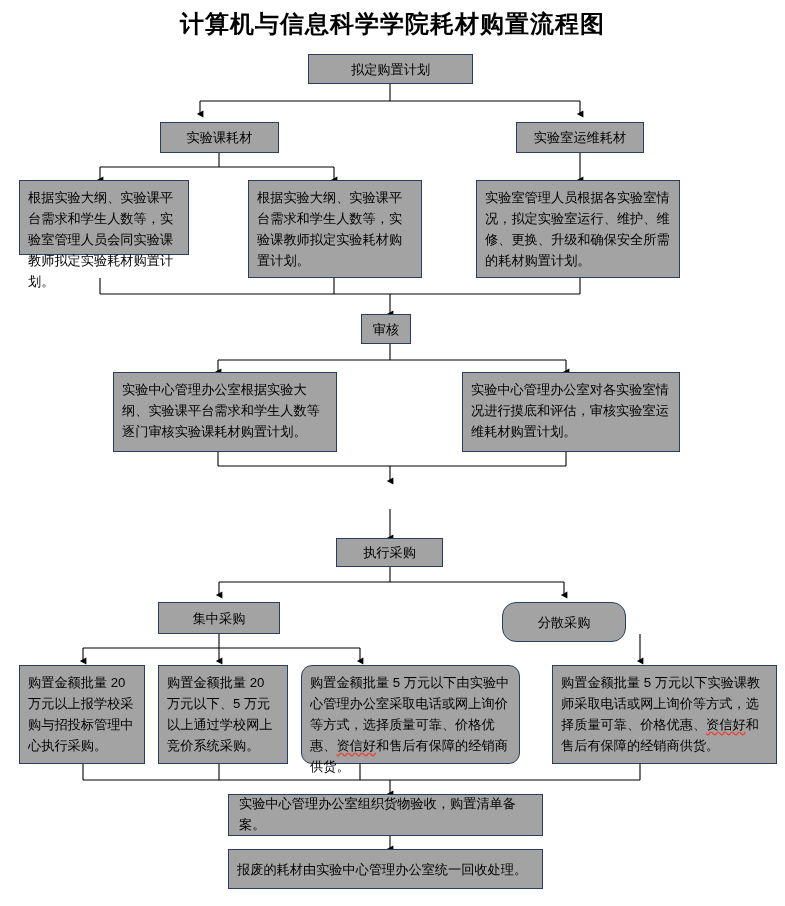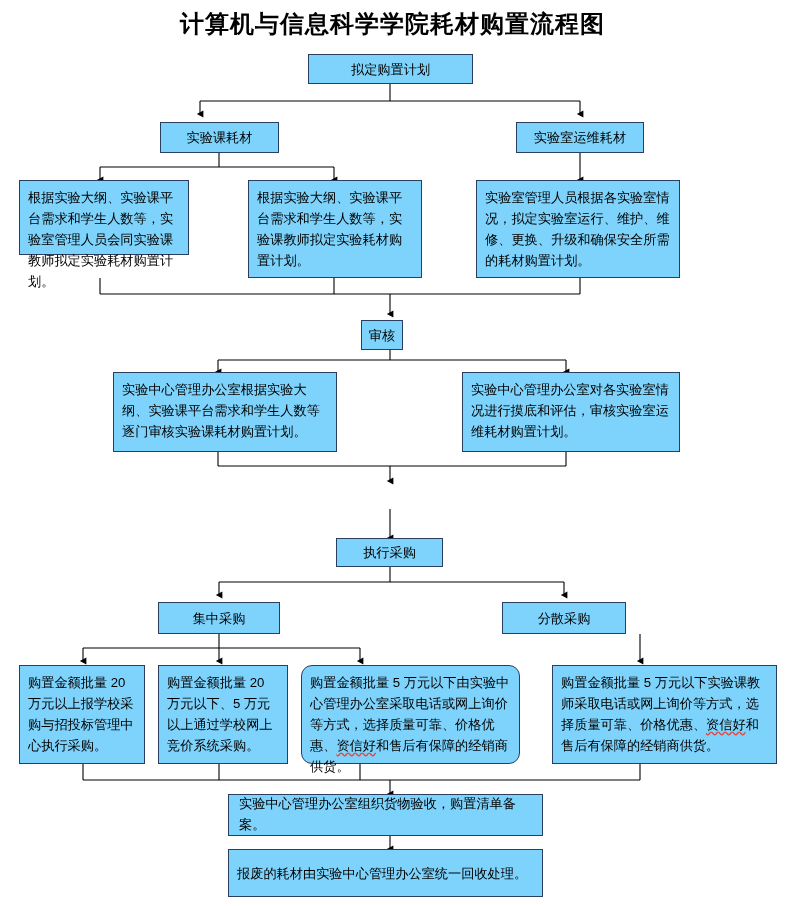--- a/index.html
+++ b/index.html
@@ -14,21 +14,21 @@
   .title{
     position:absolute;left:0;top:8px;width:785px;text-align:center;
     font-size:24px;font-weight:bold;letter-spacing:1px;
     font-family:"DejaVu Serif","Liberation Serif",serif;
     color:#000;
   }
 
   .node{
     position:absolute;
     border:1px solid #2a3f5f;
-    background:#7dd3fc;
+    background:#a3a3a3;
     box-sizing:border-box;
     font-size:13.2px;
     line-height:21px;
     color:#000;
   }
   .node.center{
     display:flex;align-items:center;justify-content:center;
     text-align:center;
   }
   .node.para{
@@ -133,42 +133,42 @@
   </div>
 
   <div class="node para" style="left:248px;top:180px;width:174px;height:98px;">
     <span>根据实验大纲、实验课平台需求和学生人数等，实验课教师拟定实验耗材购置计划。</span>
   </div>
 
   <div class="node para" style="left:476px;top:180px;width:204px;height:98px;">
     <span>实验室管理人员根据各实验室情况，拟定实验室运行、维护、维修、更换、升级和确保安全所需的耗材购置计划。</span>
   </div>
 
-  <div class="node center" style="left:361px;top:314px;width:42px;height:30px;margin-top:6px;">
+  <div class="node center" style="left:361px;top:314px;width:50px;height:30px;">
     <span>审核</span>
   </div>
 
   <div class="node para" style="left:105px;top:372px;width:224px;height:80px;margin-left:8px;">
     <span>实验中心管理办公室根据实验大纲、实验课平台需求和学生人数等逐门审核实验课耗材购置计划。</span>
   </div>
 
   <div class="node para" style="left:462px;top:372px;width:218px;height:80px;">
     <span>实验中心管理办公室对各实验室情况进行摸底和评估，审核实验室运维耗材购置计划。</span>
   </div>
 
 
   <div class="node center" style="left:336px;top:538px;width:107px;height:29px;">
     <span>执行采购</span>
   </div>
 
   <div class="node center" style="left:158px;top:602px;width:122px;height:32px;">
     <span>集中采购</span>
   </div>
 
-  <div class="node center" style="left:502px;top:602px;width:124px;height:32px;">
+  <div class="node center" style="left:502px;top:602px;width:124px;height:40px;border-radius:14px;">
     <span>分散采购</span>
   </div>
 
   <div class="node para" style="left:19px;top:665px;width:126px;height:99px;">
     <span>购置金额批量 20 万元以上报学校采购与招投标管理中心执行采购。</span>
   </div>
 
   <div class="node para" style="left:158px;top:665px;width:130px;height:99px;">
     <span>购置金额批量 20 万元以下、5 万元以上通过学校网上竞价系统采购。</span>
   </div>
@@ -178,17 +178,17 @@
   </div>
 
   <div class="node para" style="left:552px;top:665px;width:225px;height:99px;">
     <span>购置金额批量 5 万元以下实验课教师采取电话或网上询价等方式，选择质量可靠、价格优惠、</span><span class="sq">资信好</span><span>和售后有保障的经销商供货。</span>
   </div>
 
   <div class="node one-line" style="left:228px;top:794px;width:315px;height:42px;align-items:flex-end;">
     <span>实验中心管理办公室组织货物验收，购置清单备案。</span>
   </div>
 
-  <div class="node one-line" style="left:228px;top:849px;width:315px;height:48px;padding-left:8px;">
+  <div class="node one-line" style="left:228px;top:849px;width:315px;height:40px;padding-left:8px;">
     <span>报废的耗材由实验中心管理办公室统一回收处理。</span>
   </div>
 
 </div>
 
 </body></html>

